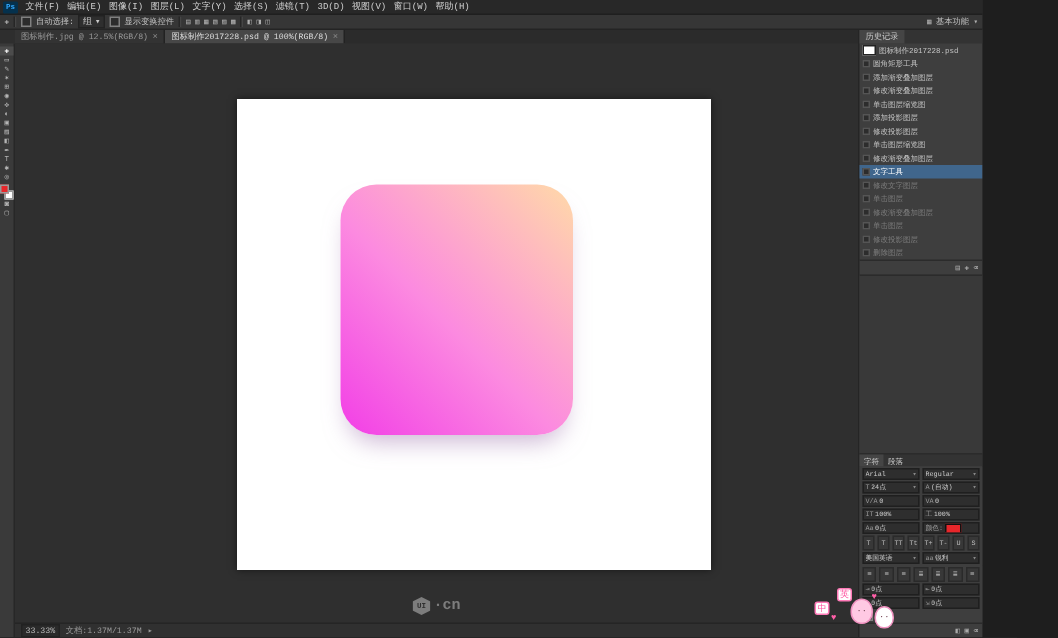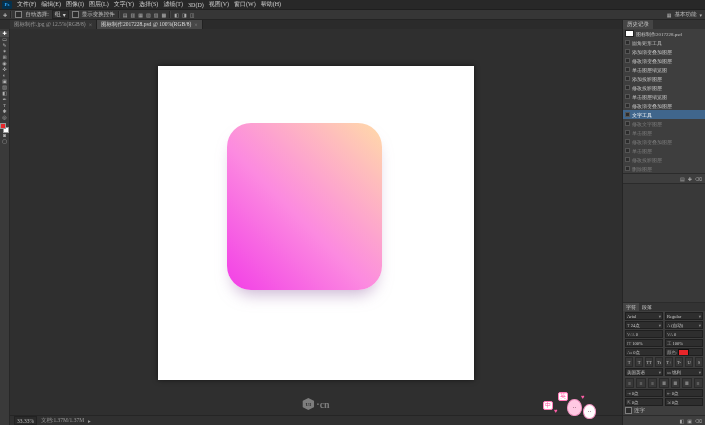--- a/index.html
+++ b/index.html
@@ -1,17 +1,17 @@
 <!DOCTYPE html>
 <html><head>
 <meta charset="utf-8">
 <style>
   html,body{margin:0;padding:0;background:#1e1e1e;}
-  .app{position:relative;width:705px;height:425px;background:#2e2e2e;
-       font-family:Liberation Serif, serif;font-size:6px;color:#c8c8c8;
+  .app{position:relative;width:655px;height:425px;background:#2e2e2e;
+       font-family:Liberation Mono, monospace;font-size:6px;color:#c8c8c8;
        overflow:hidden;user-select:none;}
   
   .menubar{position:absolute;top:0;left:0;right:0;height:10px;background:#282828;
            display:flex;align-items:center;gap:5px;padding-left:2px;border-bottom:1px solid #1f1f1f;box-sizing:border-box;}
   .ps-logo{width:10px;height:8px;background:#05314d;color:#31a8ff;font-size:5px;font-weight:bold;
            display:flex;align-items:center;justify-content:center;border-radius:1px;}
   .menu-item{font-size:6px;color:#cfcfcf;white-space:nowrap;}
   
   .optionsbar{position:absolute;top:10px;left:0;right:0;height:10px;background:#363636;
               border-bottom:1px solid #242424;display:flex;align-items:center;gap:3px;

